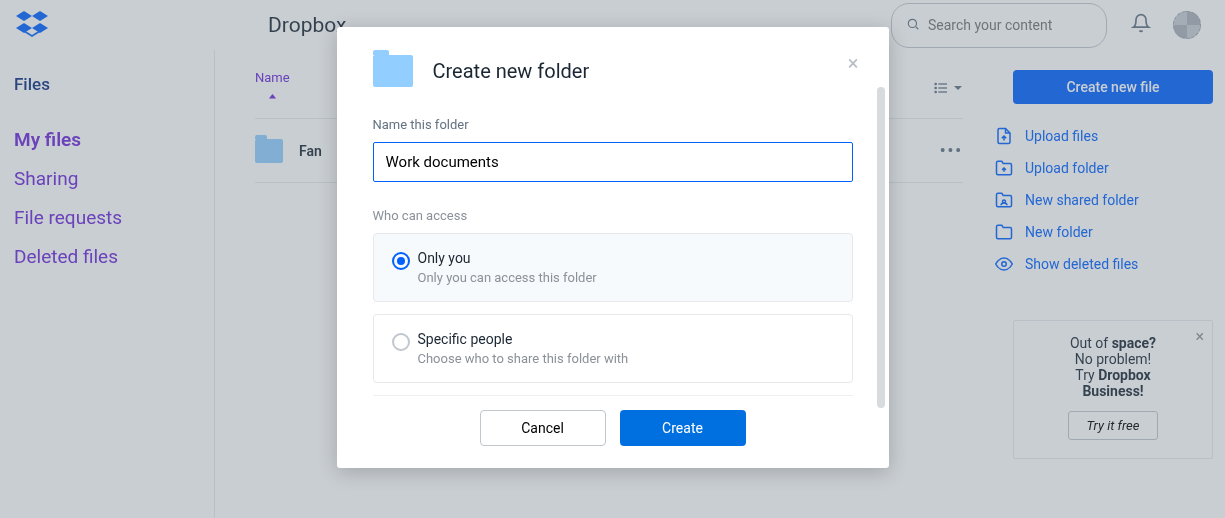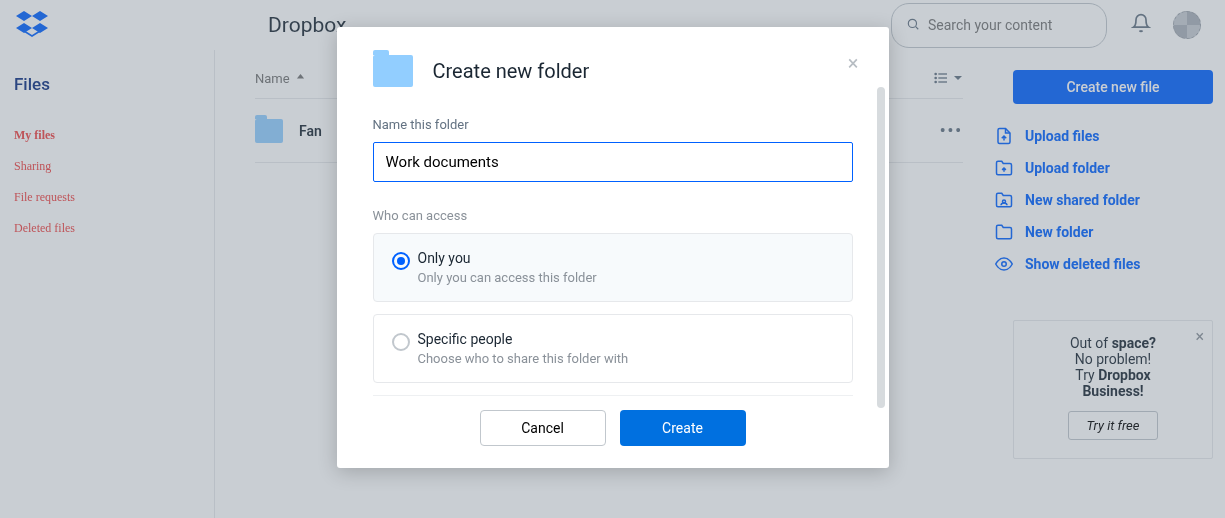--- a/index.html
+++ b/index.html
@@ -12,36 +12,36 @@
 .header-spacer { flex: 1; }
 .search-box { display: flex; align-items: center; width: 216px; height: 45px; border: 1px solid #c1c7cd; border-radius: 18px; background: #fff; padding: 16px 14px; color: #637282; }
 .search-box input { border: none; outline: none; font-size: 14px; color: #637282; background: transparent; width: 100%; margin-left: 8px; }
 .bell-icon { margin-left: 24px; color: #637282; }
 .avatar { width: 28px; height: 28px; border-radius: 50%; background: repeating-conic-gradient(#aab0b8 0 25%, #c6cbd2 0 50%); border:1px dashed #9aa0a8; margin-left: 22px; }
 
 
 .body { display: flex; height: calc(100% - 50px); }
 .sidebar { width: 215px; padding: 24px 0 0 14px; border-right: 1px solid #e6e8eb; }
 .sidebar-heading { color: #0d2f81; font-size: 17px; font-weight: 500; margin-bottom: 26px; }
-.sidebar-link { display: block; font-size: 12px; color: #ef4444; padding: 8px 0; text-decoration: none; font-family: Liberation Serif, serif; }
+.sidebar-link { display: block; font-size: 19px; color: #6d28d9; padding: 8px 0; text-decoration: none; }
 .sidebar-link.active { font-weight: 600; }
 
 .main { flex: 1; padding: 20px 22px 0 40px; position: relative; }
 .list-header { display: flex; align-items: center; border-bottom: 1px solid #e6e8eb; padding-bottom: 12px; }
-.col-name { font-size: 13px; color: #737373; display:flex; align-items:center; gap:6px;}
+.col-name { font-size: 13px; color: #6d28d9; display:flex; align-items:center; gap:6px;flex-direction:column;}
 .list-header-right { margin-left: auto; color:#637282; display:flex; align-items:center; gap:4px;}
 .list-row { display: flex; align-items: center; height: 64px; border-bottom: 1px solid #e6e8eb; }
 .folder-thumb { width: 28px; height: 24px; background: #92ceff; border-radius: 2px; position: relative; margin-right: 16px; }
 .folder-thumb::before { content:""; position:absolute; top:-4px; left:0; width:12px; height:4px; background:#92ceff; border-radius:2px 2px 0 0;}
 .row-name { font-size: 14px; font-weight: 600; }
 .row-actions { margin-left:auto; color:#637282; letter-spacing:2px; font-weight:700;}
 
 .right-rail { width: 240px; padding: 20px 12px 12px 0; }
 .primary-btn { display:block; width: 200px; margin-left:auto; height: 34px; background: #0061ff; color:#fff; font-size:14px; border:none; border-radius:4px; font-weight:500;}
-.rail-actions { margin-top: 16px; font-weight: bold; }
+.rail-actions { margin-top: 16px; }
 .rail-action { display:flex; align-items:center; gap:12px; padding: 7px 0 7px 10px; color:#0061ff; font-size:14px; cursor:pointer;}
 .rail-icon { width:18px; height:18px; flex-shrink:0; }
 
 .promo { margin-top: 40px; border:1px solid #e6e8eb; border-radius:2px; padding: 14px 14px 18px; font-size:14px; color:#1b2733; text-align:center; position:relative; width:200px; margin-left:auto;}
 .promo-close { position:absolute; top:6px; right:8px; color:#8a9199; font-size:16px; cursor:pointer;}
 .promo-btn { margin-top:12px; border:1px solid #c1c7cd; background:#fff; padding:6px 18px; font-size:13px; border-radius:3px;font-style:italic;}
 
 
 .overlay-scrim { position:absolute; inset:0; background: rgba(99,114,130,0.35); }
 .modal { position:absolute; left:50%; top:27px; transform:translateX(-50%); width:552px; background:#fff; border-radius:3px; box-shadow: 0 4px 20px rgba(0,0,0,.2); }

